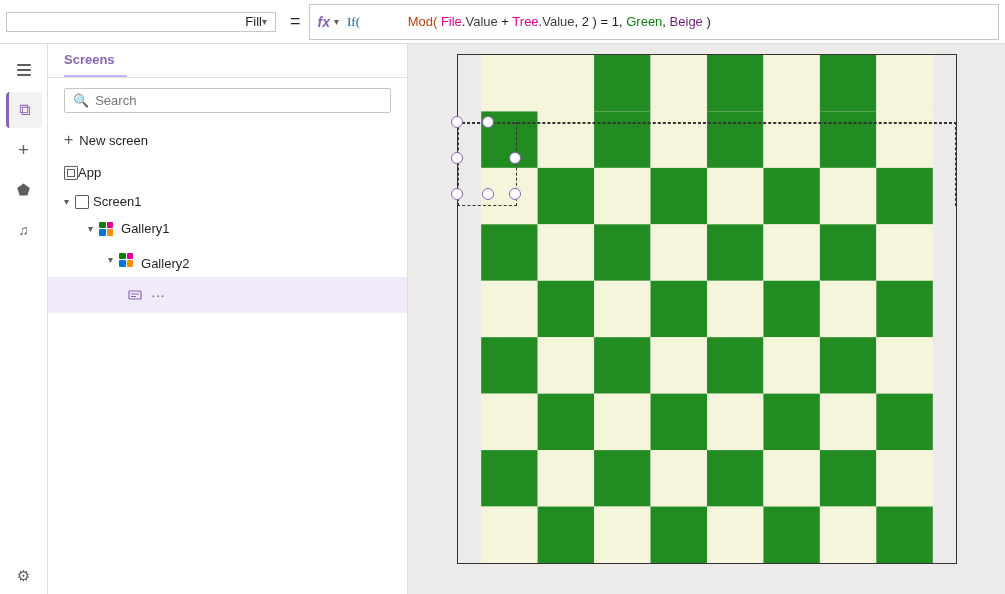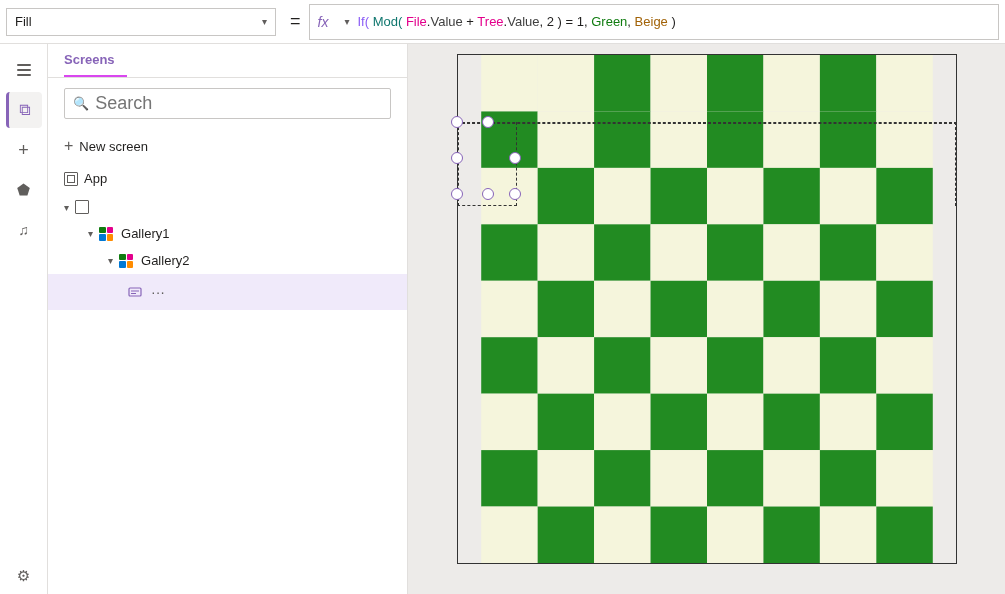--- a/index.html
+++ b/index.html
@@ -11,26 +11,27 @@
       align-items: center;
       height: 44px;
       background: #fff;
       border-bottom: 1px solid #e1dfdd;
       flex-shrink: 0;
     }
     .fill-dropdown {
       display: flex;
       align-items: center;
       width: 270px;
-      height: 28px;
+      height: 20px;
       border: 1px solid #c8c6c4;
       margin: 4px 6px;
       padding: 0 8px;
       background: #fff;
       cursor: pointer;
+      text-align: right;
     }
     .fill-dropdown-label {
       flex: 1;
       font-size: 13px;
       color: #201f1e;
     }
     .fill-dropdown-chevron {
       font-size: 10px;
       color: #605e5c;
     }
@@ -45,41 +46,41 @@
       align-items: center;
       flex: 1;
       height: 36px;
       border: 1px solid #c8c6c4;
       background: #fff;
       margin: 4px 6px 4px 0;
       padding: 0 8px;
     }
     .fx-label {
       font-style: italic;
-      font-weight: 400;
+      font-weight: 700;
       color: #8764b8;
-      margin-right: 16px;
+      margin-right: 4px;
       font-size: 14px;
     }
     .fx-chevron {
       font-size: 10px;
       color: #605e5c;
       margin-right: 8px;
     }
     .formula-text {
       font-size: 13px;
       color: #201f1e;
     }
-    .formula-text .kw { color: #8b5cf6; }
-    .formula-text .fn { color: #0f766e; }
+    .formula-text .kw { color: #0369a1; font-family: Liberation Serif, serif; }
+    .formula-text .fn { color: #c2410c; margin-left: 44px; }
     .formula-text .prop-green { color: #404040; }
     .formula-text .prop-pink { color: #e3008c; }
     .formula-text .num { color: #201f1e; }
     .formula-text .clr-green { color: #107c10; margin-top: 24px; }
-    .formula-text .clr-beige { color: #a16207; }
+    .formula-text .clr-beige { color: #701a75; }
 
     
     .main-area {
       display: flex;
       flex: 1;
       overflow: hidden;
     }
 
     
     .icon-rail {
@@ -148,21 +149,21 @@
     .tree-tab {
       padding: 8px 12px 8px 0;
       font-size: 13px;
       cursor: pointer;
       color: #605e5c;
       border-bottom: 2px solid transparent;
       margin-right: 8px;
     }
     .tree-tab.active {
       color: #8764b8;
-      border-bottom: 2px solid #d946ef;
+      border-bottom: 2px solid #c4b5fd;
       font-weight: 600;
     }
 
     
     .tree-search {
       margin: 10px 16px;
       display: flex;
       align-items: center;
       border: 1px solid #c8c6c4;
       border-radius: 2px;
@@ -170,21 +171,21 @@
       background: #fff;
     }
     .tree-search-icon {
       color: #605e5c;
       font-size: 13px;
       margin-right: 6px;
     }
     .tree-search input {
       border: none;
       outline: none;
-      font-size: 18px;
+      font-size: 13px;
       flex: 1;
       color: #701a75;
       background: transparent;
     }
 
     
     .new-screen-btn {
       display: flex;
       align-items: center;
       padding: 8px 16px;
@@ -200,21 +201,20 @@
     }
 
     
     .app-item {
       display: flex;
       align-items: center;
       padding: 8px 16px;
       cursor: pointer;
       font-size: 13px;
       color: #201f1e;
-      gap: 6px;
     }
 
     
     .tree-items {
       display: flex;
       flex-direction: column;
       overflow-y: auto;
       flex: 1;
     }
     .tree-item {
@@ -409,20 +409,21 @@
     <div class="app-item">
       <div class="app-icon"></div>
       <span>App</span>
     </div>
 
     <div class="tree-items">
 
       <div class="tree-item">
         <span class="chevron-icon">▾</span>
         <div class="screen-icon"></div>
+        <span class="item-label">Screen1</span>
       </div>
 
       <div class="tree-item">
         <div class="indent1"></div>
         <span class="chevron-icon">▾</span>
         <div class="gallery-icon">
           <div class="gallery-icon-cell" style="background:#107c10;"></div>
           <div class="gallery-icon-cell" style="background:#e3008c;"></div>
           <div class="gallery-icon-cell" style="background:#0078d4;"></div>
           <div class="gallery-icon-cell" style="background:#ff8c00;"></div>
@@ -432,21 +433,21 @@
 
       <div class="tree-item">
         <div class="indent2"></div>
         <span class="chevron-icon">▾</span>
         <div class="gallery-icon">
           <div class="gallery-icon-cell" style="background:#107c10;"></div>
           <div class="gallery-icon-cell" style="background:#e3008c;"></div>
           <div class="gallery-icon-cell" style="background:#0078d4;"></div>
           <div class="gallery-icon-cell" style="background:#ff8c00;"></div>
         </div>
-        <span class="item-label" style="margin-left:4px;">Gallery2</span>
+        <span class="item-label" style="margin-left:4px;margin-top:8px;">Gallery2</span>
       </div>
 
       <div class="tree-item selected">
         <div class="indent3"></div>
         <div class="label-icon">
           <svg width="14" height="14" viewBox="0 0 14 14">
             <rect x="1" y="3" width="12" height="8" rx="1" fill="none" stroke="#8764b8" stroke-width="1.2"></rect>
             <line x1="3" y1="6" x2="11" y2="6" stroke="#8764b8" stroke-width="1"></line>
             <line x1="3" y1="8.5" x2="8" y2="8.5" stroke="#8764b8" stroke-width="1"></line>
           </svg>

